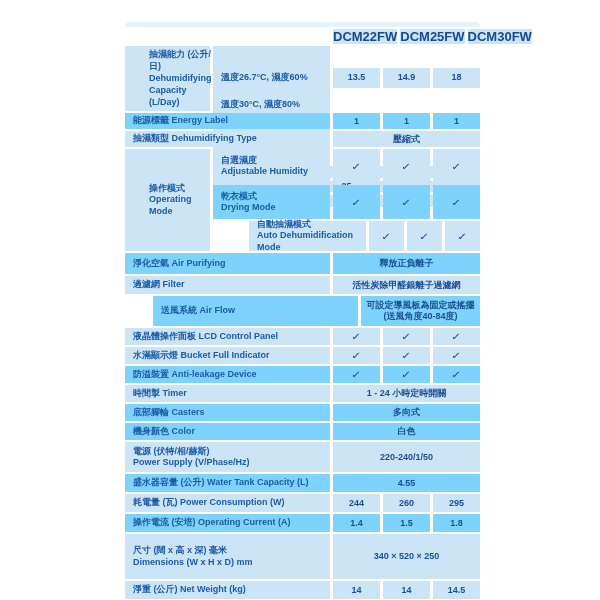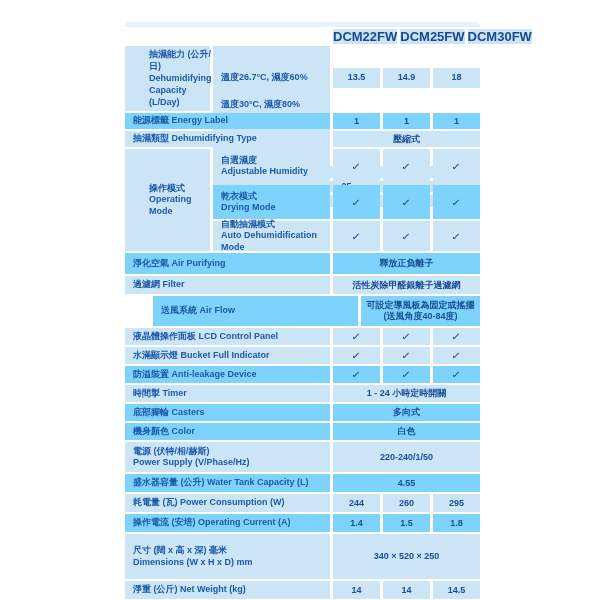--- a/index.html
+++ b/index.html
@@ -98,21 +98,21 @@
           <div class="vcell cell shade-dark"><div class="check-icon">✓</div></div>
           <div class="vcell cell shade-dark"><div class="check-icon">✓</div></div>
         </div>
         <div class="row" style="height: 34px;">
           <div class="cond-cell cell shade-light">乾衣模式
 Drying Mode</div>
           <div class="vcell cell shade-light"><div class="check-icon">✓</div></div>
           <div class="vcell cell shade-light"><div class="check-icon">✓</div></div>
           <div class="vcell cell shade-light"><div class="check-icon">✓</div></div>
         </div>
-        <div class="row" style="height: 30px;">
+        <div class="row" style="height: 30px; margin-left: 36px;">
           <div class="cond-cell cell shade-dark">自動抽濕模式
 Auto Dehumidification Mode</div>
           <div class="vcell cell shade-dark"><div class="check-icon">✓</div></div>
           <div class="vcell cell shade-dark"><div class="check-icon">✓</div></div>
           <div class="vcell cell shade-dark"><div class="check-icon">✓</div></div>
         </div>
       </div>
     </div>
     <div class="row" style="height: 21px;">
       <div class="label-cell cell shade-light">淨化空氣 Air Purifying</div>

